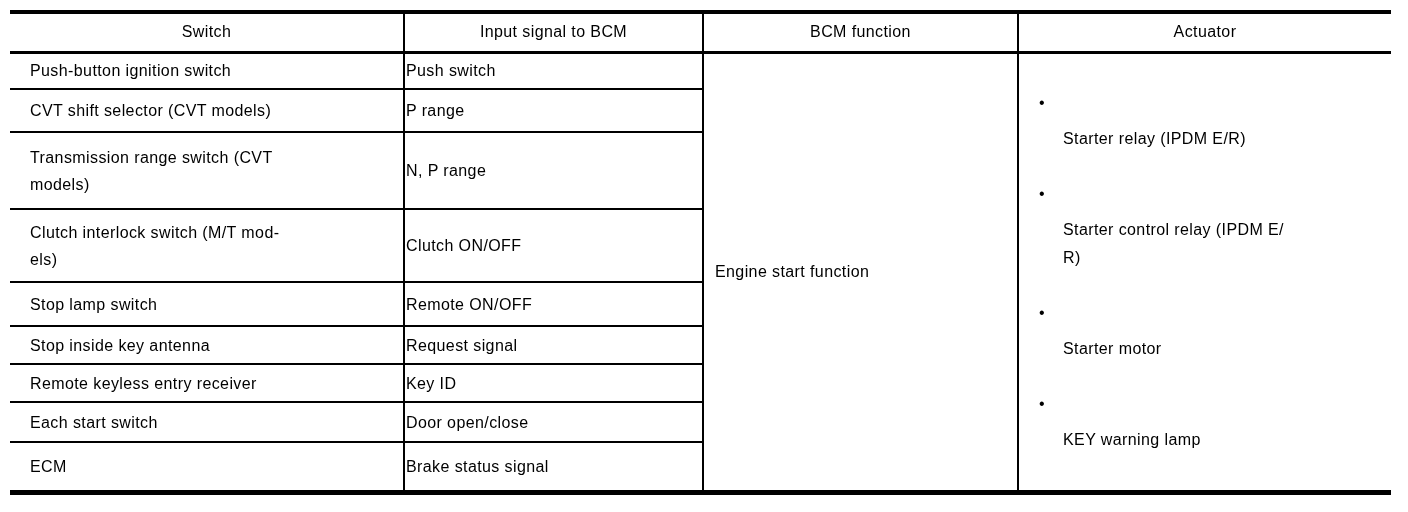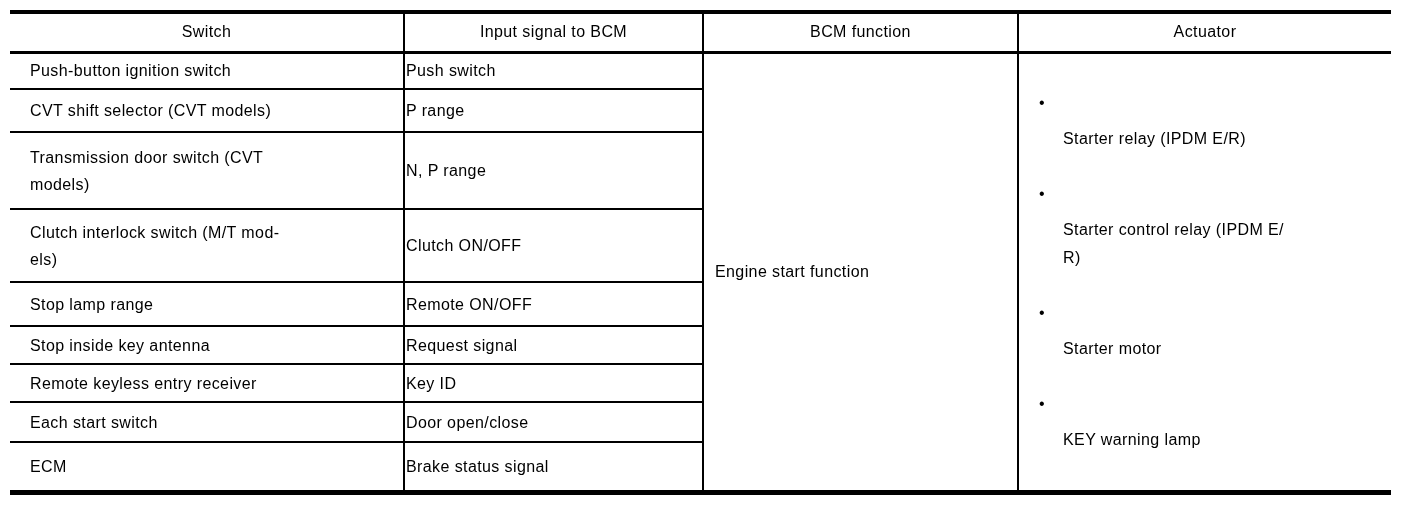--- a/index.html
+++ b/index.html
@@ -103,31 +103,31 @@
             <span class="act-bullet">•</span>
             <span class="act-text">KEY warning lamp</span>
           </div>
         </td>
       </tr>
       <tr style="height:43px">
         <td class="c1">CVT shift selector (CVT models)</td>
         <td class="c2">P range</td>
       </tr>
       <tr style="height:77px">
-        <td class="c1">Transmission door switch (CVT
+        <td class="c1">Transmission range switch (CVT
 models)</td>
         <td class="c2">N, P range</td>
       </tr>
       <tr style="height:73px">
         <td class="c1">Clutch interlock switch (M/T mod-
 els)</td>
         <td class="c2">Clutch ON/OFF</td>
       </tr>
       <tr style="height:44px">
-        <td class="c1">Stop lamp range</td>
+        <td class="c1">Stop lamp switch</td>
         <td class="c2">Remote ON/OFF</td>
       </tr>
       <tr style="height:38px">
         <td class="c1">Stop inside key antenna</td>
         <td class="c2">Request signal</td>
       </tr>
       <tr style="height:38px">
         <td class="c1">Remote keyless entry receiver</td>
         <td class="c2">Key ID</td>
       </tr>

